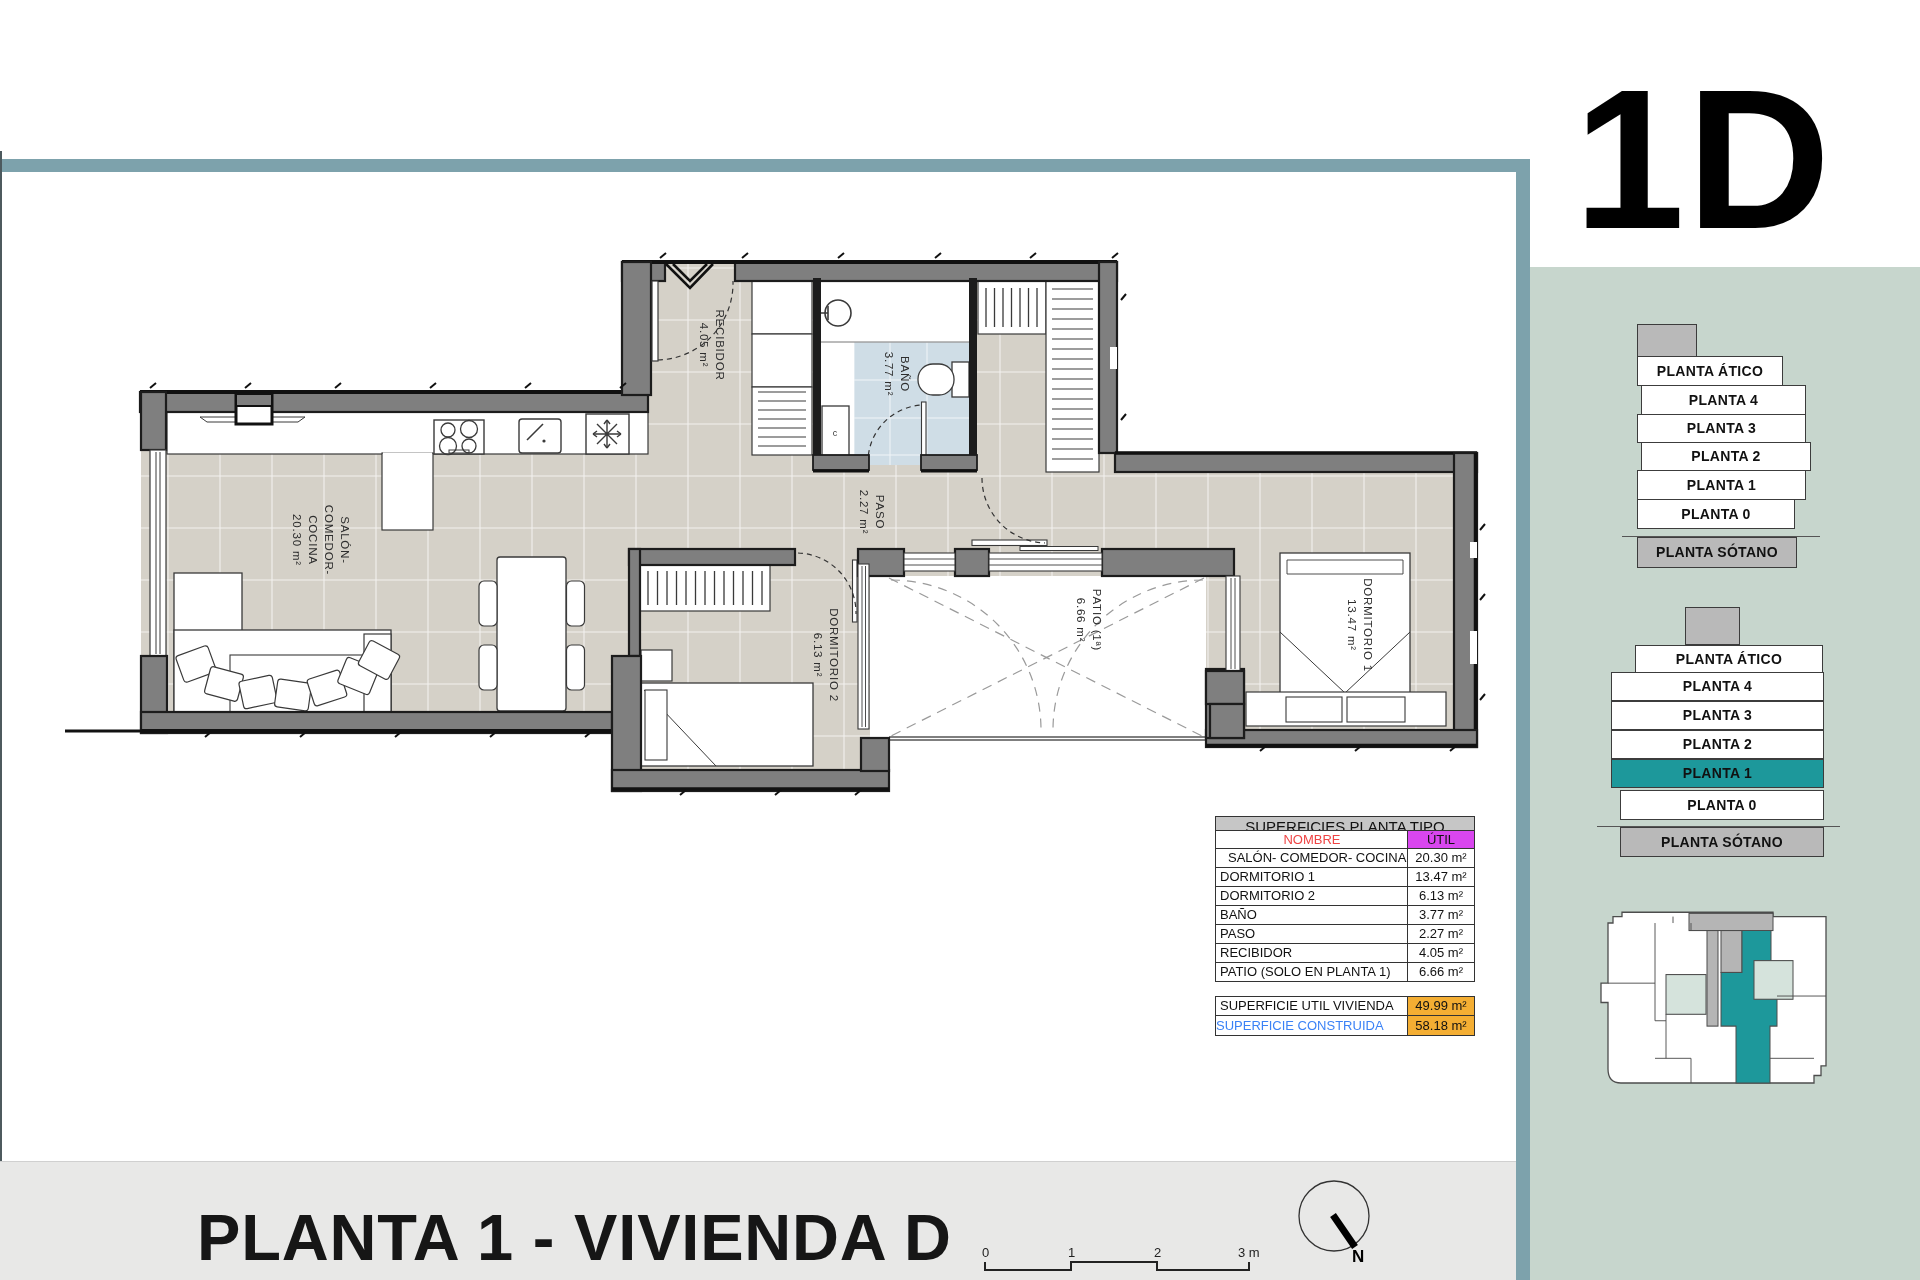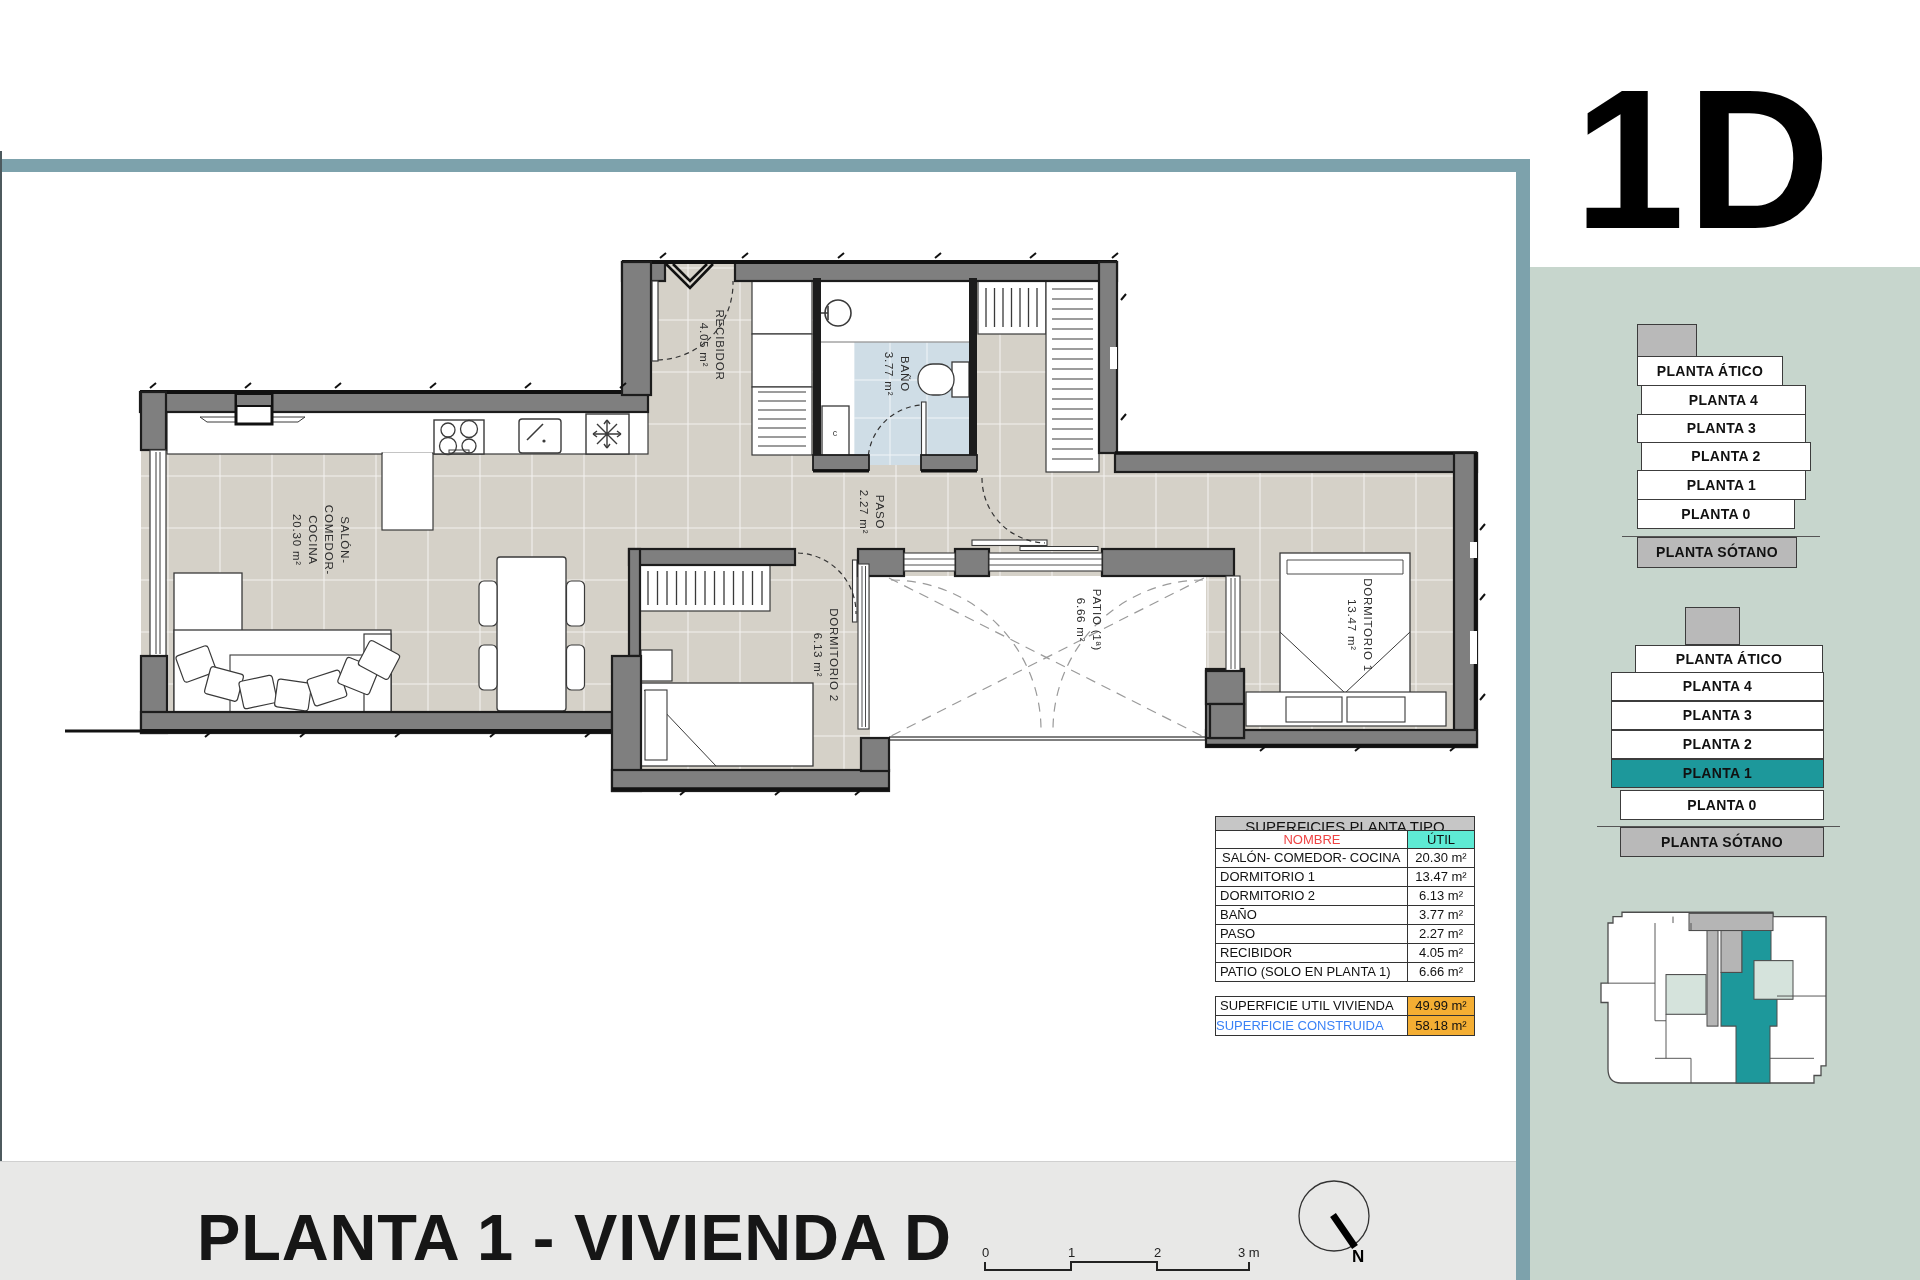--- a/index.html
+++ b/index.html
@@ -278,23 +278,23 @@
 <div class="abs" style="left:1611px;top:701px;width:213px;height:29px;background:#ffffff;border:1px solid #3c3c3c;box-sizing:border-box;font-size:14px;font-weight:bold;color:#111;text-align:center;line-height:27px;letter-spacing:0.3px;">PLANTA 3</div>
 <div class="abs" style="left:1611px;top:730px;width:213px;height:29px;background:#ffffff;border:1px solid #3c3c3c;box-sizing:border-box;font-size:14px;font-weight:bold;color:#111;text-align:center;line-height:27px;letter-spacing:0.3px;">PLANTA 2</div>
 <div class="abs" style="left:1611px;top:759px;width:213px;height:29px;background:#1d989b;border:1px solid #3c3c3c;box-sizing:border-box;font-size:14px;font-weight:bold;color:#111;text-align:center;line-height:27px;letter-spacing:0.3px;">PLANTA 1</div>
 <div class="abs" style="left:1620px;top:790px;width:204px;height:30px;background:#ffffff;border:1px solid #3c3c3c;box-sizing:border-box;font-size:14px;font-weight:bold;color:#111;text-align:center;line-height:28px;letter-spacing:0.3px;">PLANTA 0</div>
 <div class="abs" style="left:1620px;top:827px;width:204px;height:30px;background:#b9b9b9;border:1px solid #3c3c3c;box-sizing:border-box;font-size:14px;font-weight:bold;color:#111;text-align:center;line-height:28px;letter-spacing:0.3px;">PLANTA SÓTANO</div>
 <div class="abs" style="left:1597px;top:826px;width:243px;height:1px;background:#555;"></div>
 
 <div class="abs" style="left:1215px;top:793px;width:260px;height:38px;background:#c6c6c6;border:1.5px solid #333;box-sizing:border-box;font-size:15px;color:#111;text-align:center;line-height:17.5px;padding-top:1px;margin-top:23px;">SUPERFICIES PLANTA TIPO<br>(VIVIENDA TIPO D)</div>
 
 <div class="abs" style="left:1215px;top:830px;width:193px;height:19px;border:1px solid #333;border-right:none;box-sizing:border-box;background:#fff;font-size:13px;color:#ef4444;text-align:center;line-height:17px;">NOMBRE</div>
-<div class="abs" style="left:1407px;top:830px;width:68px;height:19px;border:1px solid #333;box-sizing:border-box;background:#5eead4;font-size:13px;color:#111;text-align:center;line-height:17px;">ÚTIL</div>
-
-<div class="abs" style="left:1215px;top:848px;width:193px;height:20px;border:1px solid #333;border-right:none;box-sizing:border-box;background:#fff;font-size:13px;color:#111;line-height:18px;padding-left:6px;font-weight:normal;white-space:nowrap;overflow:hidden;">SALÓN- COMEDOR- COCINA</div>
+<div class="abs" style="left:1407px;top:830px;width:68px;height:19px;border:1px solid #333;box-sizing:border-box;background:#d946ef;font-size:13px;color:#111;text-align:center;line-height:17px;">ÚTIL</div>
+
+<div class="abs" style="left:1215px;top:848px;width:193px;height:20px;border:1px solid #333;border-right:none;box-sizing:border-box;background:#fff;font-size:13px;color:#111;line-height:18px;padding-left:12px;font-weight:normal;white-space:nowrap;overflow:hidden;">SALÓN- COMEDOR- COCINA</div>
 <div class="abs" style="left:1407px;top:848px;width:68px;height:20px;border:1px solid #333;box-sizing:border-box;background:#fff;font-size:13px;color:#111;line-height:18px;text-align:center;font-weight:normal;white-space:nowrap;">20.30 m²</div>
 
 <div class="abs" style="left:1215px;top:867px;width:193px;height:20px;border:1px solid #333;border-right:none;box-sizing:border-box;background:#fff;font-size:13px;color:#111;line-height:18px;padding-left:4px;font-weight:normal;white-space:nowrap;overflow:hidden;">DORMITORIO 1</div>
 <div class="abs" style="left:1407px;top:867px;width:68px;height:20px;border:1px solid #333;box-sizing:border-box;background:#fff;font-size:13px;color:#111;line-height:18px;text-align:center;font-weight:normal;white-space:nowrap;">13.47 m²</div>
 
 <div class="abs" style="left:1215px;top:886px;width:193px;height:20px;border:1px solid #333;border-right:none;box-sizing:border-box;background:#fff;font-size:13px;color:#111;line-height:18px;padding-left:4px;font-weight:normal;white-space:nowrap;overflow:hidden;">DORMITORIO 2</div>
 <div class="abs" style="left:1407px;top:886px;width:68px;height:20px;border:1px solid #333;box-sizing:border-box;background:#fff;font-size:13px;color:#111;line-height:18px;text-align:center;font-weight:normal;white-space:nowrap;">6.13 m²</div>
 
 <div class="abs" style="left:1215px;top:905px;width:193px;height:20px;border:1px solid #333;border-right:none;box-sizing:border-box;background:#fff;font-size:13px;color:#111;line-height:18px;padding-left:4px;font-weight:normal;white-space:nowrap;overflow:hidden;">BAÑO</div>
 <div class="abs" style="left:1407px;top:905px;width:68px;height:20px;border:1px solid #333;box-sizing:border-box;background:#fff;font-size:13px;color:#111;line-height:18px;text-align:center;font-weight:normal;white-space:nowrap;">3.77 m²</div>

